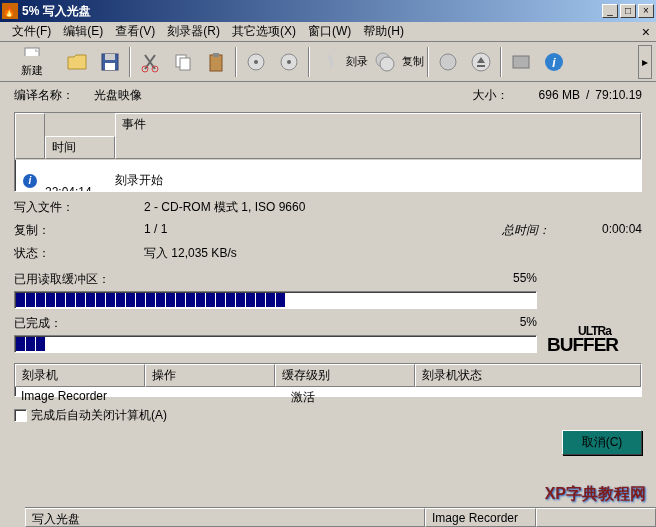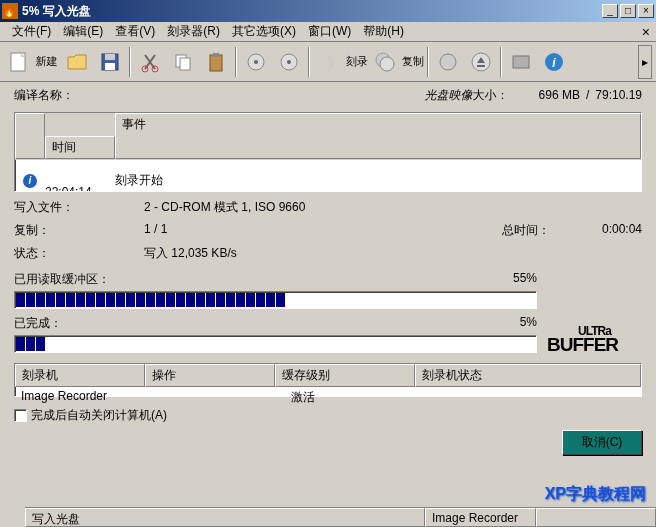--- a/index.html
+++ b/index.html
@@ -8,40 +8,40 @@
 .titlebar-icon { width: 16px; height: 16px; background: #cc6600; margin-right: 4px; display: flex; align-items: center; justify-content: center; font-size: 10px; }
 .titlebar-text { flex: 1; font-weight: bold; }
 .win-btns { display: flex; gap: 2px; }
 .win-btn { width: 16px; height: 14px; background: #d4d0c8; border: 1px solid #fff; border-right-color: #404040; border-bottom-color: #404040; font-size: 10px; text-align: center; line-height: 11px; color: #000; cursor: pointer; }
 .menubar { background: #d4d0c8; height: 20px; display: flex; align-items: center; padding: 0 6px; border-bottom: 1px solid #808080; position: relative; }
 .menu-item { padding: 2px 6px; cursor: pointer; }
 .menu-close { position: absolute; right: 6px; font-size: 14px; cursor: pointer; }
 .toolbar { background: #d4d0c8; height: 40px; display: flex; align-items: center; padding: 2px 4px; border-bottom: 1px solid #808080; gap: 1px; }
 .tool-btn { width: 32px; height: 34px; display: flex; flex-direction: column; align-items: center; justify-content: center; cursor: pointer; border: 1px solid transparent; }
 .tool-btn svg { width: 22px; height: 22px; }
-.tool-new { width: 56px; flex-direction: row; gap: 7px; }
+.tool-new { width: 56px; flex-direction: column; gap: 7px; }
 .tool-sep { width: 2px; height: 30px; border-left: 1px solid #808080; border-right: 1px solid #fff; margin: 0 2px; }
 .tool-label { font-size: 11px; }
 .expand-btn { width: 14px; height: 34px; background: #d4d0c8; border: 1px solid #808080; margin-left: auto; display: flex; align-items: center; justify-content: center; cursor: pointer; }
 .info-row { display: flex; align-items: center; padding: 4px 14px; height: 26px; }
 .info-label { width: 80px; }
-.info-center { flex: 1; text-align: right; font-style: italic; }
+.info-center { flex: 1; text-align: left; }
 .log-box { background: #fff; border: 1px solid #808080; border-right-color: #fff; border-bottom-color: #fff; box-shadow: inset 1px 1px 0 #404040; height: 80px; overflow: auto; margin: 4px 14px; }
 .log-header { display: flex; border-bottom: 1px solid #d4d0c8; background: #d4d0c8; }
 .log-col { padding: 2px 6px; border: 1px solid #fff; border-right-color: #808080; border-bottom-color: #808080; }
 .lc-icon { width: 30px; }
 .lc-time { width: 70px; margin-top: 23px; }
 .lc-event { flex: 1; }
 .log-row { display: flex; align-items: center; padding: 2px 0; }
 .log-icon { width: 30px; text-align: center; }
 .log-icon-circle { display: inline-block; width: 14px; height: 14px; border-radius: 50%; background: #2060c0; color: #fff; font-size: 10px; line-height: 14px; text-align: center; font-style: italic; font-weight: bold; }
 .detail-row { display: flex; padding: 3px 14px; }
 .detail-label { width: 130px; }
 .detail-value { flex: 1; }
-.detail-right-label { width: 70px; }
+.detail-right-label { width: 70px; font-style: italic; }
 .detail-right-value { width: 70px; text-align: right; }
 .progress-section { padding: 6px 14px; }
 .progress-label-row { display: flex; justify-content: space-between; margin-bottom: 3px; }
 .progress-bar { height: 18px; border: 1px solid #808080; border-right-color: #fff; border-bottom-color: #fff; box-shadow: inset 1px 1px 0 #404040; background: #fff; display: flex; align-items: center; padding: 1px; gap: 1px; overflow: hidden; }
 .seg { width: 9px; height: 14px; background: #000080; flex-shrink: 0; }
 .progress-wrap { display: flex; gap: 10px; align-items: flex-end; }
 .progress-col { flex: 1; }
 .logo-col { width: 95px; font-family: Arial Black, Arial; font-weight: 900; line-height: 0.85; letter-spacing: -1px; }
 .logo-ultra { font-size: 20px; text-align: center; }
 .logo-buffer { font-size: 19px; }
@@ -51,21 +51,21 @@
 .th1 { width: 130px; } .th2 { width: 130px; } .th3 { width: 140px; } .th4 { flex: 1; }
 .table-row { display: flex; padding: 1px 0; }
 .td { padding: 1px 6px; }
 .bottom-row { display: flex; align-items: center; padding: 6px 14px; justify-content: space-between; }
 .checkbox-wrap { display: flex; align-items: center; gap: 4px; }
 .checkbox { width: 13px; height: 13px; background: #fff; border: 1px solid #808080; border-right-color: #fff; border-bottom-color: #fff; box-shadow: inset 1px 1px 0 #404040; }
 .btn { min-width: 80px; padding: 3px 14px; background: #0f766e; border: 1px solid #fff; border-right-color: #404040; border-bottom-color: #404040; box-shadow: 1px 1px 0 #000; cursor: pointer; text-align: center; }
 .statusbar { position: absolute; bottom: 0; left: 0; right: 0; height: 20px; display: flex; border-top: 1px solid #808080; margin-left: 25px; }
 .status-cell { padding: 2px 6px; border: 1px solid #808080; border-top-color: #fff; border-left-color: #fff; }
 .sc1 { width: 400px; } .sc2 { flex: 1; } .sc3 { width: 120px; }
-.watermark { position: absolute; bottom: 22px; right: 10px; font-size: 16px; font-weight: bold; color: #1d4ed8; text-shadow: 1px 1px 2px #2060c0; }
+.watermark { position: absolute; bottom: 22px; right: 10px; font-size: 16px; font-weight: bold; color: #7f1d1d; text-shadow: 1px 1px 2px #2060c0; }
 </style>
 </head>
 <body>
 
 <div class="titlebar">
   <span class="titlebar-icon">🔥</span>
   <span class="titlebar-text">5% 写入光盘</span>
   <div class="win-btns">
     <div class="win-btn">_</div>
     <div class="win-btn">□</div>

